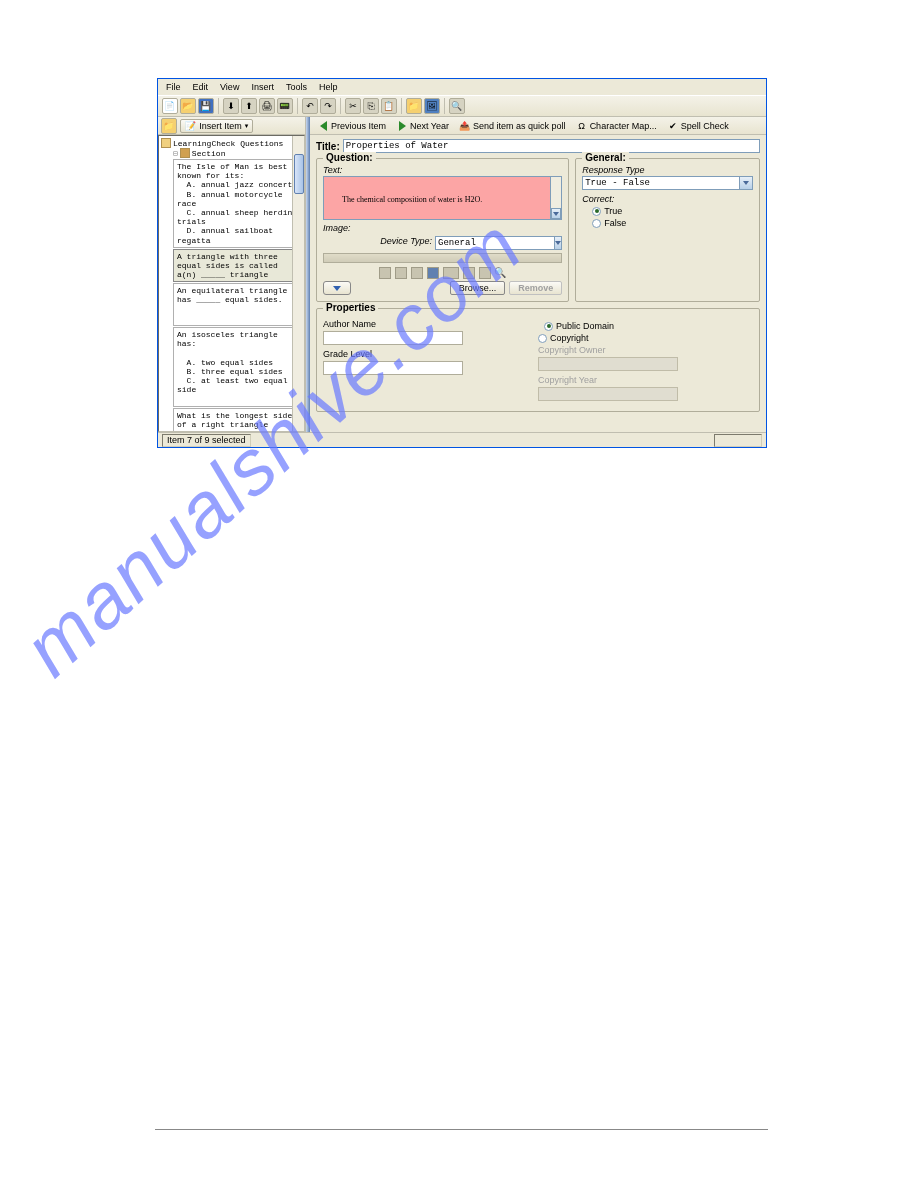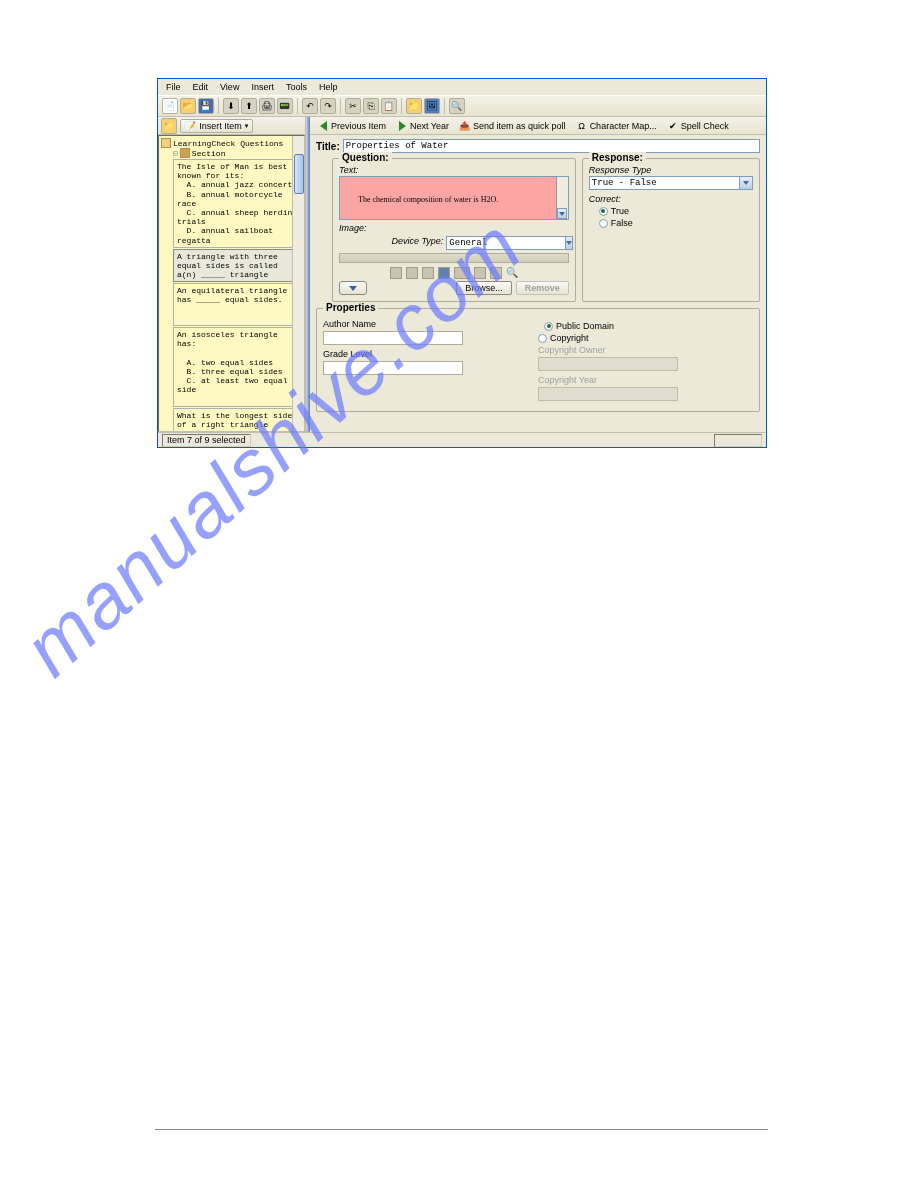--- a/index.html
+++ b/index.html
@@ -13,21 +13,21 @@
 .tb-btn.close { background: linear-gradient(180deg, #f08060, #d04020); }
 .menubar { height: 16px; background: #ece9d8; display: flex; align-items: center; padding: 0 2px; font-size: 9px; }
 .menu-item { padding: 1px 6px; cursor: pointer; }
 .main-toolbar { height: 22px; background: linear-gradient(180deg, #f4f2e8, #e8e4d0); border-top: 1px solid #fff; border-bottom: 1px solid #c0beb0; display: flex; align-items: center; padding: 0 4px; gap: 2px; }
 .tbicon { width: 16px; height: 16px; background: #d6d3c2; border: 1px solid #b0ad9a; border-radius: 2px; cursor: pointer; display: inline-flex; align-items: center; justify-content: center; font-size: 9px; }
 .tbsep { width: 1px; height: 16px; background: #c0beb0; margin: 0 2px; }
 .content-area { flex: 1; display: flex; background: #ece9d8; overflow: hidden; }
 .left-panel { width: 148px; display: flex; flex-direction: column; border-right: 1px solid #c0beb0; }
 .left-toolbar { height: 18px; background: linear-gradient(180deg, #f4f2e8, #e8e4d0); display: flex; align-items: center; padding: 0 3px; gap: 3px; border-bottom: 1px solid #c0beb0; }
 .insert-btn { height: 14px; padding: 0 4px; background: linear-gradient(180deg, #fbfaf6, #e8e4d0); border: 1px solid #b0ad9a; border-radius: 2px; font-size: 9px; display: flex; align-items: center; gap: 3px; cursor: pointer; }
-.tree-area { flex: 1; background: #fef9c3; border: 1px inset #c0beb0; overflow-y: auto; font-family: "Courier New", monospace; font-size: 8px; color: #000; position: relative; }
+.tree-area { flex: 1; background: #ffffff; border: 1px inset #c0beb0; overflow-y: auto; font-family: "Courier New", monospace; font-size: 8px; color: #000; position: relative; }
 .tree-root { padding: 2px 2px 0 2px; display: flex; align-items: center; gap: 2px; }
 .tree-icon { width: 10px; height: 10px; background: #f0d080; border: 1px solid #b09050; }
 .tree-sub { padding: 0 0 0 14px; display: flex; align-items: center; gap: 2px; }
 .question-item { margin: 1px 2px 1px 14px; border: 1px solid #b0b0b0; padding: 2px 3px; line-height: 1.15; }
 .question-item.selected { background: #e8e8d8; border: 1px solid #888; }
 .scrollbar-v { position: absolute; right: 0; top: 0; width: 12px; height: 100%; background: #f0ede0; border-left: 1px solid #c0beb0; }
 .scroll-thumb { position: absolute; left: 1px; top: 18px; width: 10px; height: 40px; background: linear-gradient(90deg, #d8e4f8, #a8c4e8); border: 1px solid #6080b0; border-radius: 2px; }
 .splitter { width: 4px; background: linear-gradient(90deg, #c8d8f0, #6080b0); cursor: ew-resize; }
 .right-panel { flex: 1; display: flex; flex-direction: column; }
 .right-toolbar { height: 18px; background: linear-gradient(180deg, #f4f2e8, #e8e4d0); border-bottom: 1px solid #c0beb0; display: flex; align-items: center; padding: 0 3px; gap: 2px; }
@@ -40,21 +40,21 @@
 .field-label { font-size: 10px; font-weight: bold; }
 .text-input { flex: 1; height: 14px; background: #fff; border: 1px solid #7f9db9; padding: 0 2px; font-size: 9px; font-family: "Courier New", monospace; }
 .combo { display: flex; }
 .combo .text-input { border-right: none; }
 .combo-btn { width: 14px; height: 14px; background: linear-gradient(180deg, #e8f0f8, #b8d0e8); border: 1px solid #7f9db9; display: flex; align-items: center; justify-content: center; cursor: pointer; }
 .combo-btn::after { content: ""; width: 0; height: 0; border-left: 3px solid transparent; border-right: 3px solid transparent; border-top: 4px solid #4a6a9a; }
 .panels-row { display: flex; gap: 6px; }
 .fieldset { border: 1px solid #b0ad9a; border-radius: 2px; padding: 6px; position: relative; margin-top: 2px; }
 .fieldset-legend { position: absolute; top: -7px; left: 6px; background: #ece9d8; padding: 0 3px; font-size: 10px; font-weight: bold; }
 .fieldset-legend.small { font-weight: bold; font-size: 10px; }
-.question-panel { flex: 1.4; margin-left: 16px; }
+.question-panel { flex: 1.4; }
 .response-panel { flex: 1; }
 .sub-label { font-size: 9px; margin-bottom: 1px; font-style: italic; }
 .textarea { width: 100%; height: 44px; background: #fca5a5; border: 1px solid #7f9db9; padding: 18px; font-size: 8px; font-family: Liberation Serif, serif; resize: none; position: relative; }
 .radio-item { display: flex; align-items: center; gap: 3px; font-size: 9px; margin: 2px 0 2px 10px; }
 .radio { width: 9px; height: 9px; border: 1px solid #7f9db9; border-radius: 50%; background: #fff; display: flex; align-items: center; justify-content: center; }
 .radio.checked::after { content: ""; width: 4px; height: 4px; background: #2a6a2a; border-radius: 50%; }
 .device-row { display: flex; align-items: flex-start; justify-content: center; gap: 3px; margin: 3px 0; }
 .image-strip { height: 10px; background: linear-gradient(180deg, #e0dcc8, #d0ccb8); border: 1px solid #b0ad9a; margin-top: 1px; }
 .icon-row { display: flex; justify-content: center; gap: 4px; margin: 4px 0 2px 0; }
 .icon-row .ic { width: 12px; height: 12px; background: #c8c4b0; border: 1px solid #a09c88; cursor: pointer; }
@@ -222,21 +222,21 @@
             </div>
             <div class="bottom-row">
               <div class="dropdown-btn"></div>
               <div style="flex:1"></div>
               <button class="action-btn">Browse...</button>
               <button class="action-btn disabled">Remove</button>
             </div>
           </div>
 
           <div class="fieldset response-panel">
-            <div class="fieldset-legend">Response:</div>
+            <div class="fieldset-legend">General:</div>
             <div class="sub-label">Response Type</div>
             <div class="combo">
               <input class="text-input" value="True - False" style="">
               <div class="combo-btn"></div>
             </div>
             <div class="sub-label" style="margin-top:4px">Correct:</div>
             <div class="radio-item">
               <span class="radio checked"></span>
               <span>True</span>
             </div>

